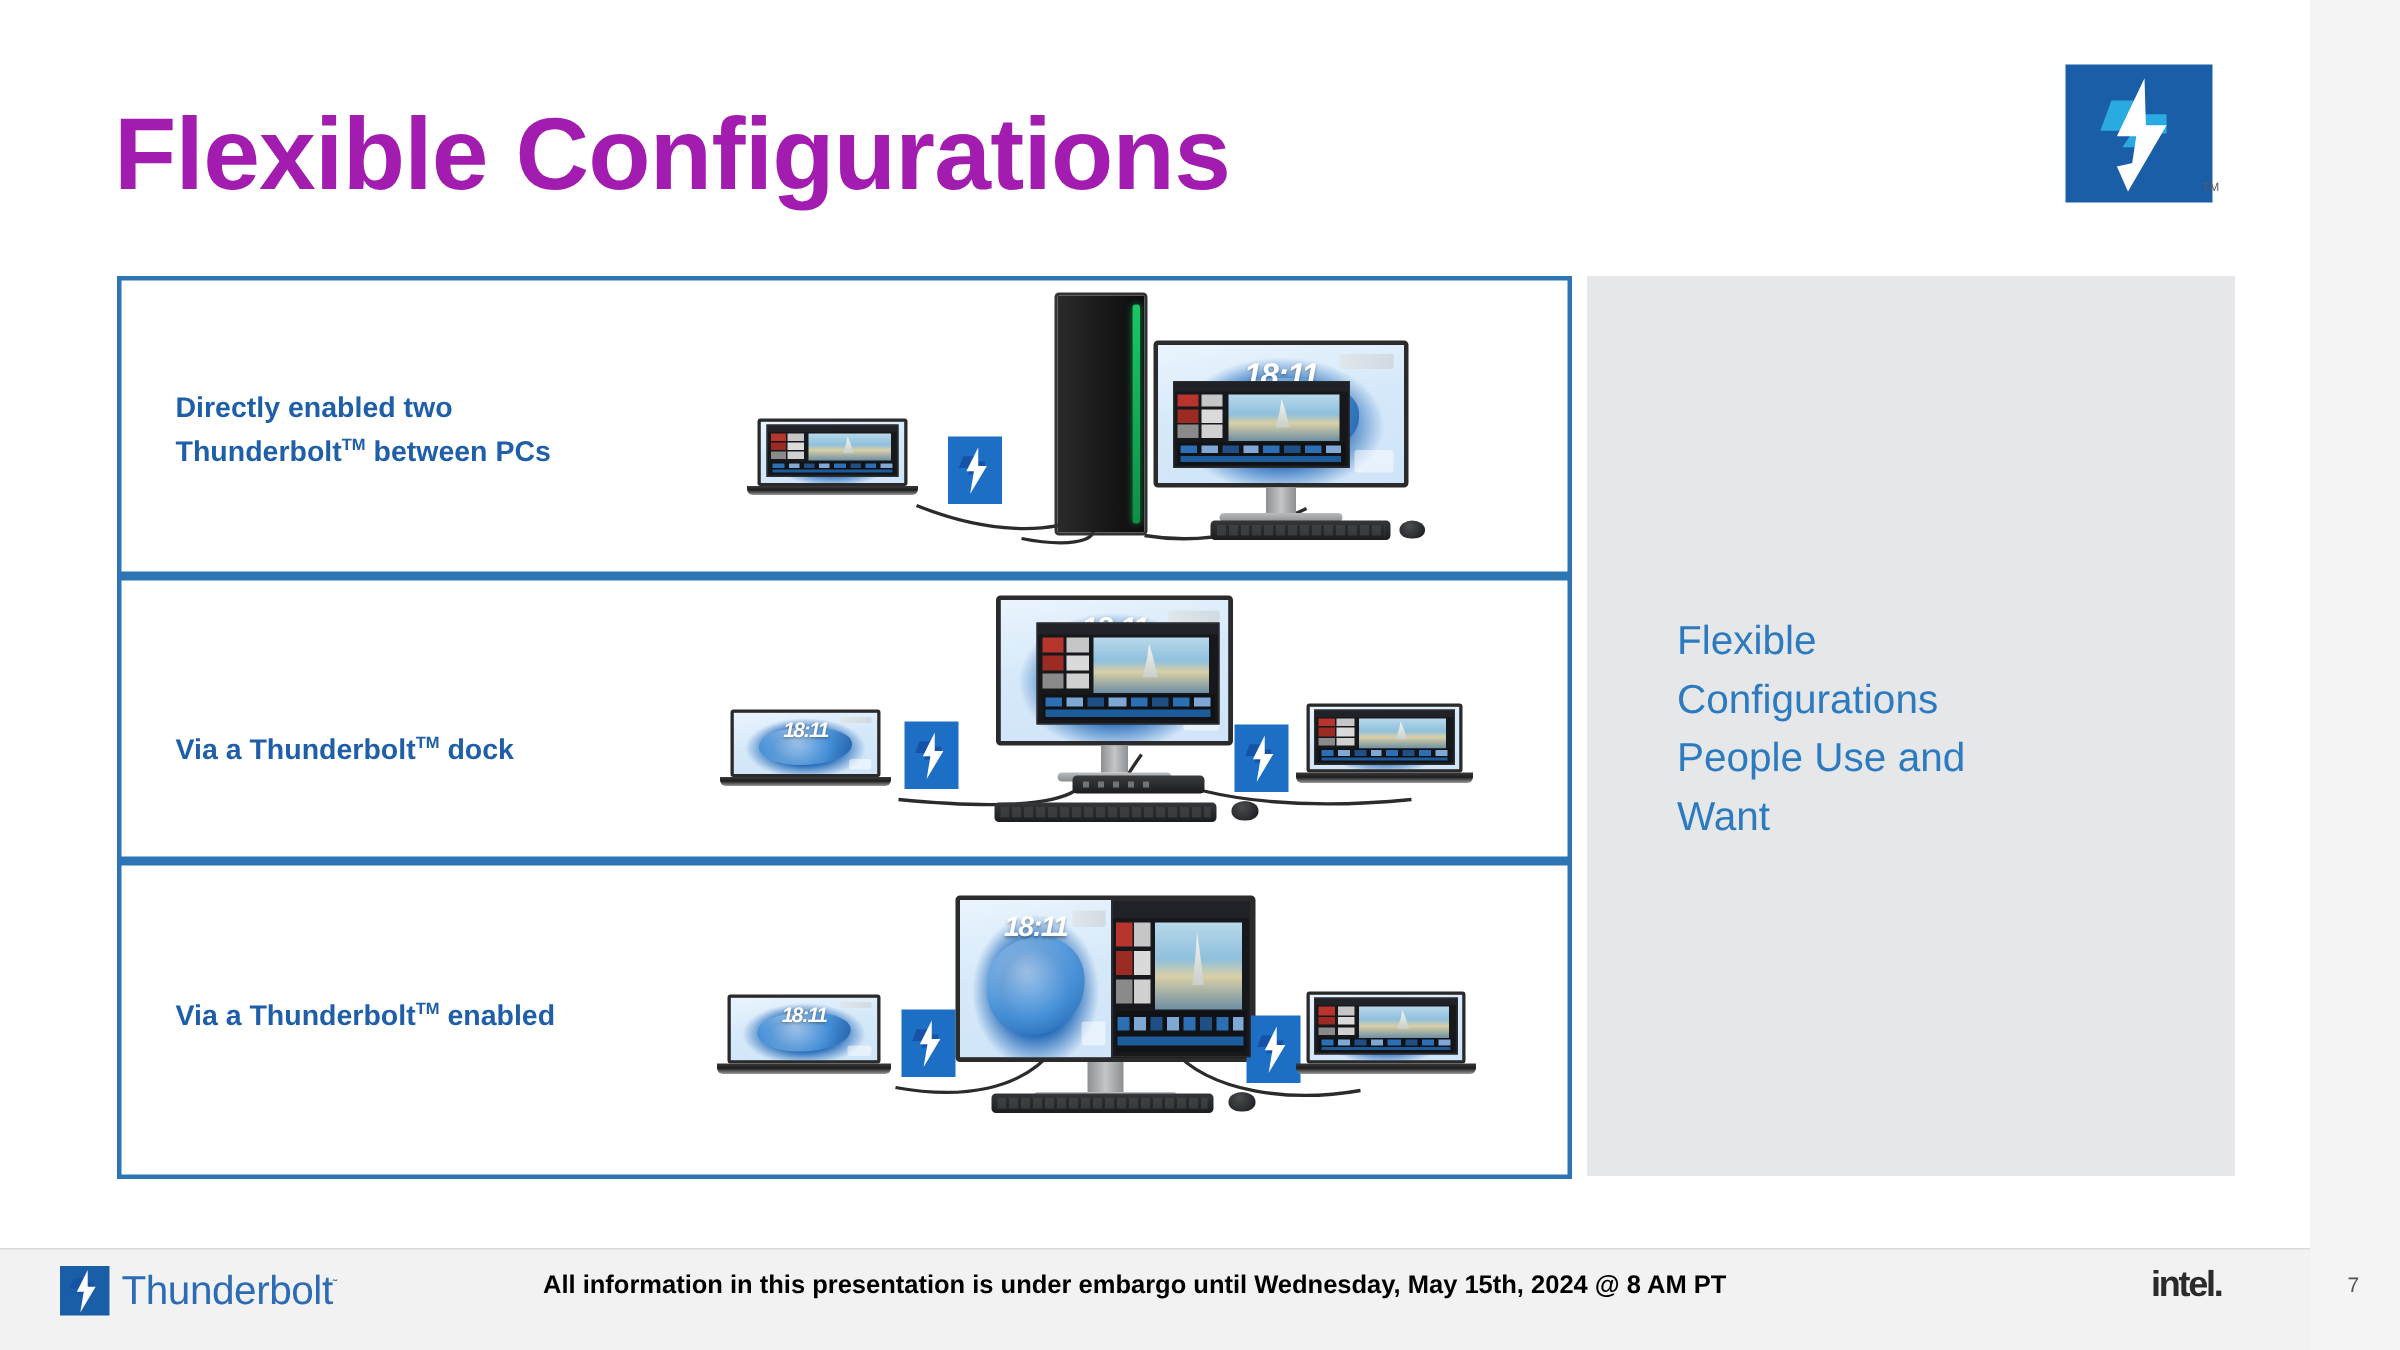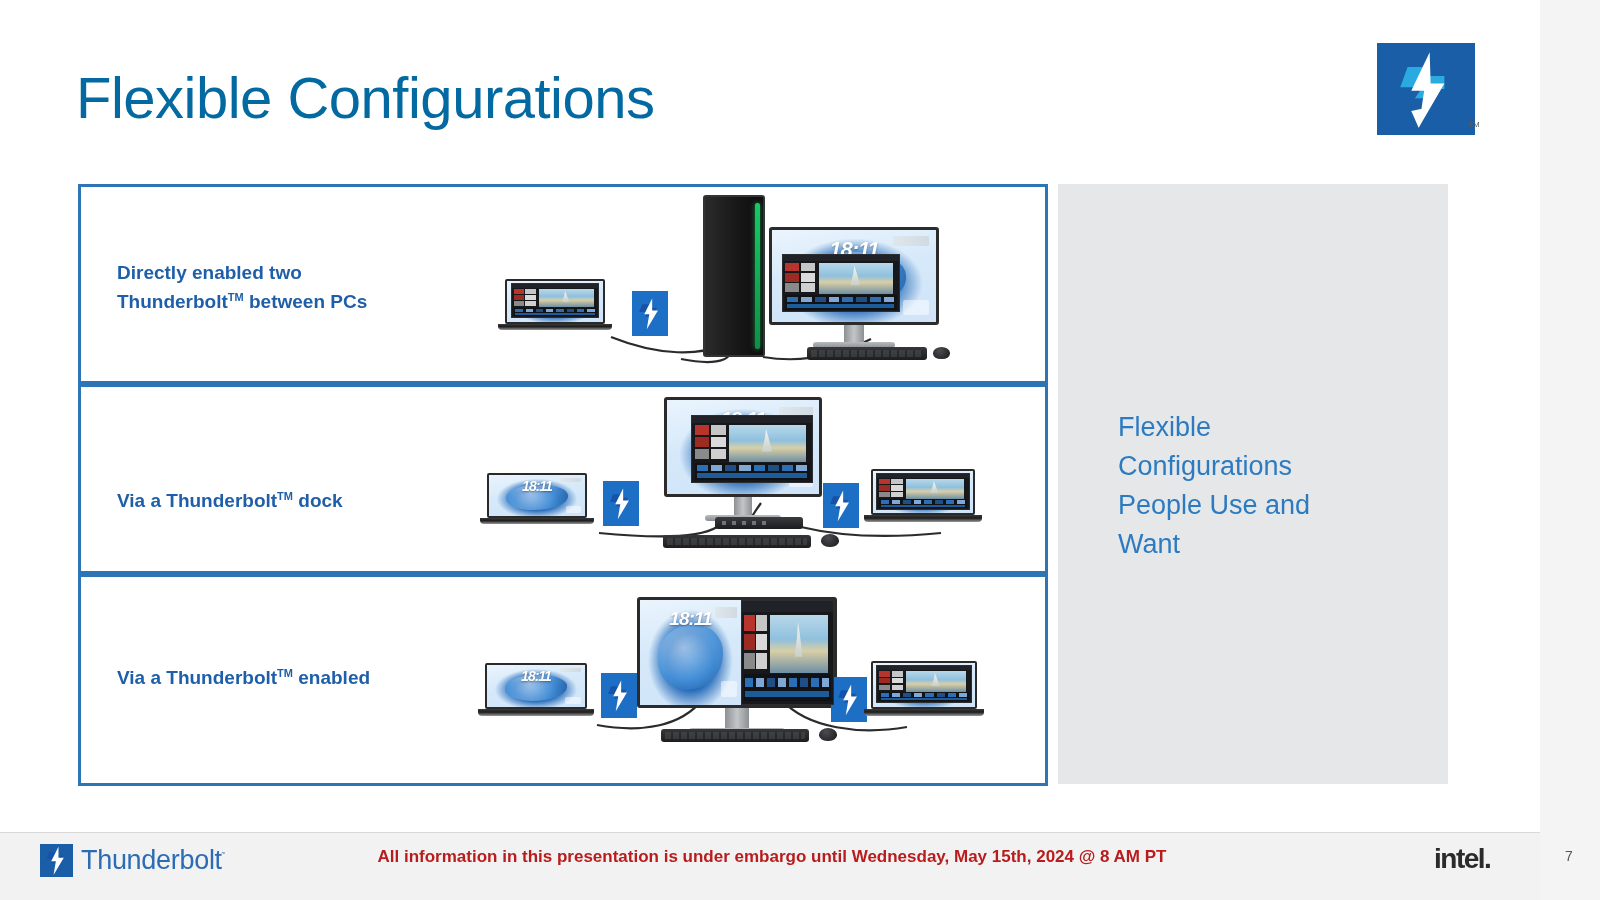--- a/index.html
+++ b/index.html
@@ -14,22 +14,22 @@
   .slide{
     position:absolute;left:0;top:0;width:1540px;height:900px;
     background:#ffffff;
   }
   .right-margin{
     position:absolute;left:1540px;top:0;width:60px;height:900px;
     background:#f4f4f4;
   }
   .page-title{
     position:absolute;left:76px;top:68px;
-    font-size:58px;line-height:1.05;
-    color:#0369a1;font-weight:400;
+    font-size:68px;line-height:1.05;
+    color:#a21caf;font-weight:700;
     letter-spacing:-0.5px;
     white-space:nowrap;
   }
   
   .tb-logo-top{
     position:absolute;left:1377px;top:43px;width:98px;height:92px;
     background:#1B5EA8;
   }
   .tb-logo-top svg{display:block;width:100%;height:100%;}
   .tb-tm{
@@ -55,20 +55,21 @@
     line-height:1.5;
   }
   .row-1 .row-label{top:72px;}
   .row-2 .row-label{top:100px;}
   .row-3 .row-label{top:87px;}
   .tm{font-size:11px;vertical-align:super;}
   
   .callout{
     position:absolute;left:1058px;top:184px;width:390px;height:600px;
     background:#E6E7E8;
+    padding-left:42px;
   }
   .callout-text{
     position:absolute;left:60px;top:224px;width:250px;
     font-size:27px;line-height:1.45;color:#2C7BC0;font-weight:400;
   }
   
   .footer{
     position:absolute;left:0;top:832px;width:1540px;height:68px;
     background:#F2F2F2;
   }
@@ -81,26 +82,26 @@
     display:flex;align-items:center;gap:8px;
   }
   .footer-mark{width:33px;height:33px;background:#1B5EA8;position:relative;}
   .footer-mark svg{display:block;width:100%;height:100%;}
   .footer-word{
     font-size:27px;color:#2C6CB5;font-weight:400;letter-spacing:-0.3px;
   }
   .footer-word sup{font-size:9px;vertical-align:super;}
   .footer-embargo{
     position:absolute;left:362px;top:845px;width:820px;
-    font-size:17px;font-weight:bold;color:#b91c1c;text-align:center;
+    font-size:17px;font-weight:bold;color:#000000;text-align:left;
     line-height:1.4;
   }
   .intel-logo{
     position:absolute;left:1434px;top:843px;
-    font-size:28px;font-weight:bold;color:#2b2b2b;letter-spacing:-1.5px;
+    font-size:24px;font-weight:bold;color:#2b2b2b;letter-spacing:-1.5px;
   }
   .page-num{
     position:absolute;left:1565px;top:848px;
     font-size:14px;color:#555;
   }
   
   .scene{position:absolute;left:0;top:0;width:100%;height:100%;}
   .dev{position:absolute;font-style:italic;}
   
   .laptop .screen{

